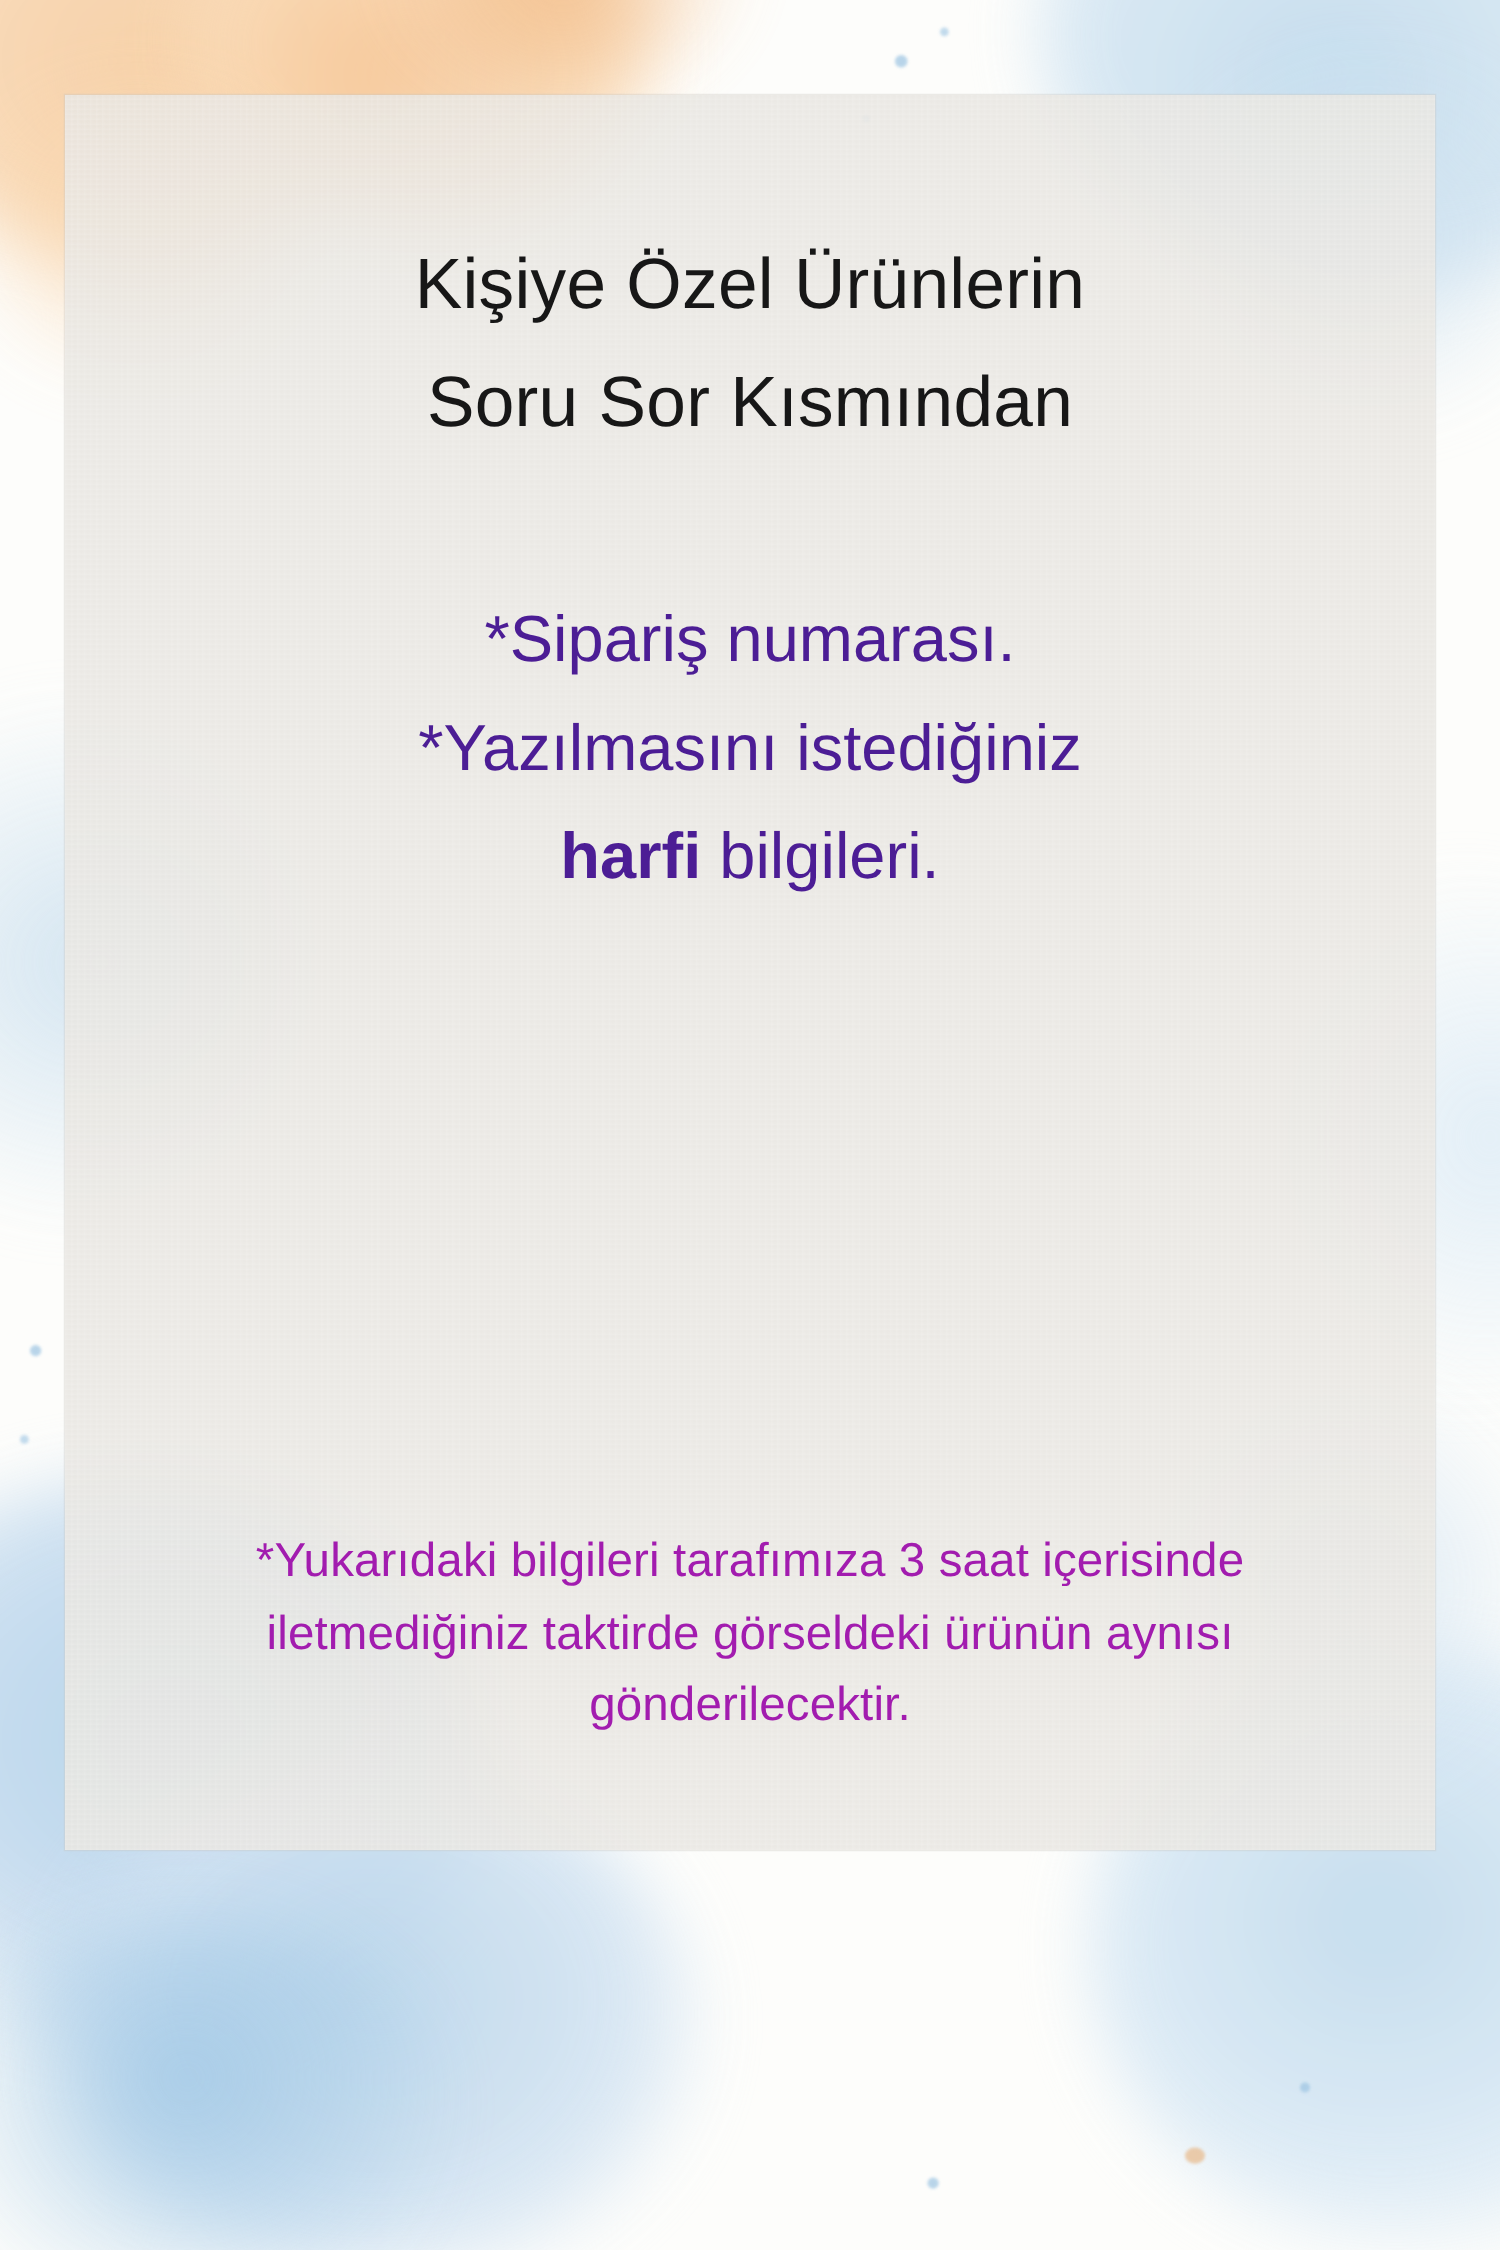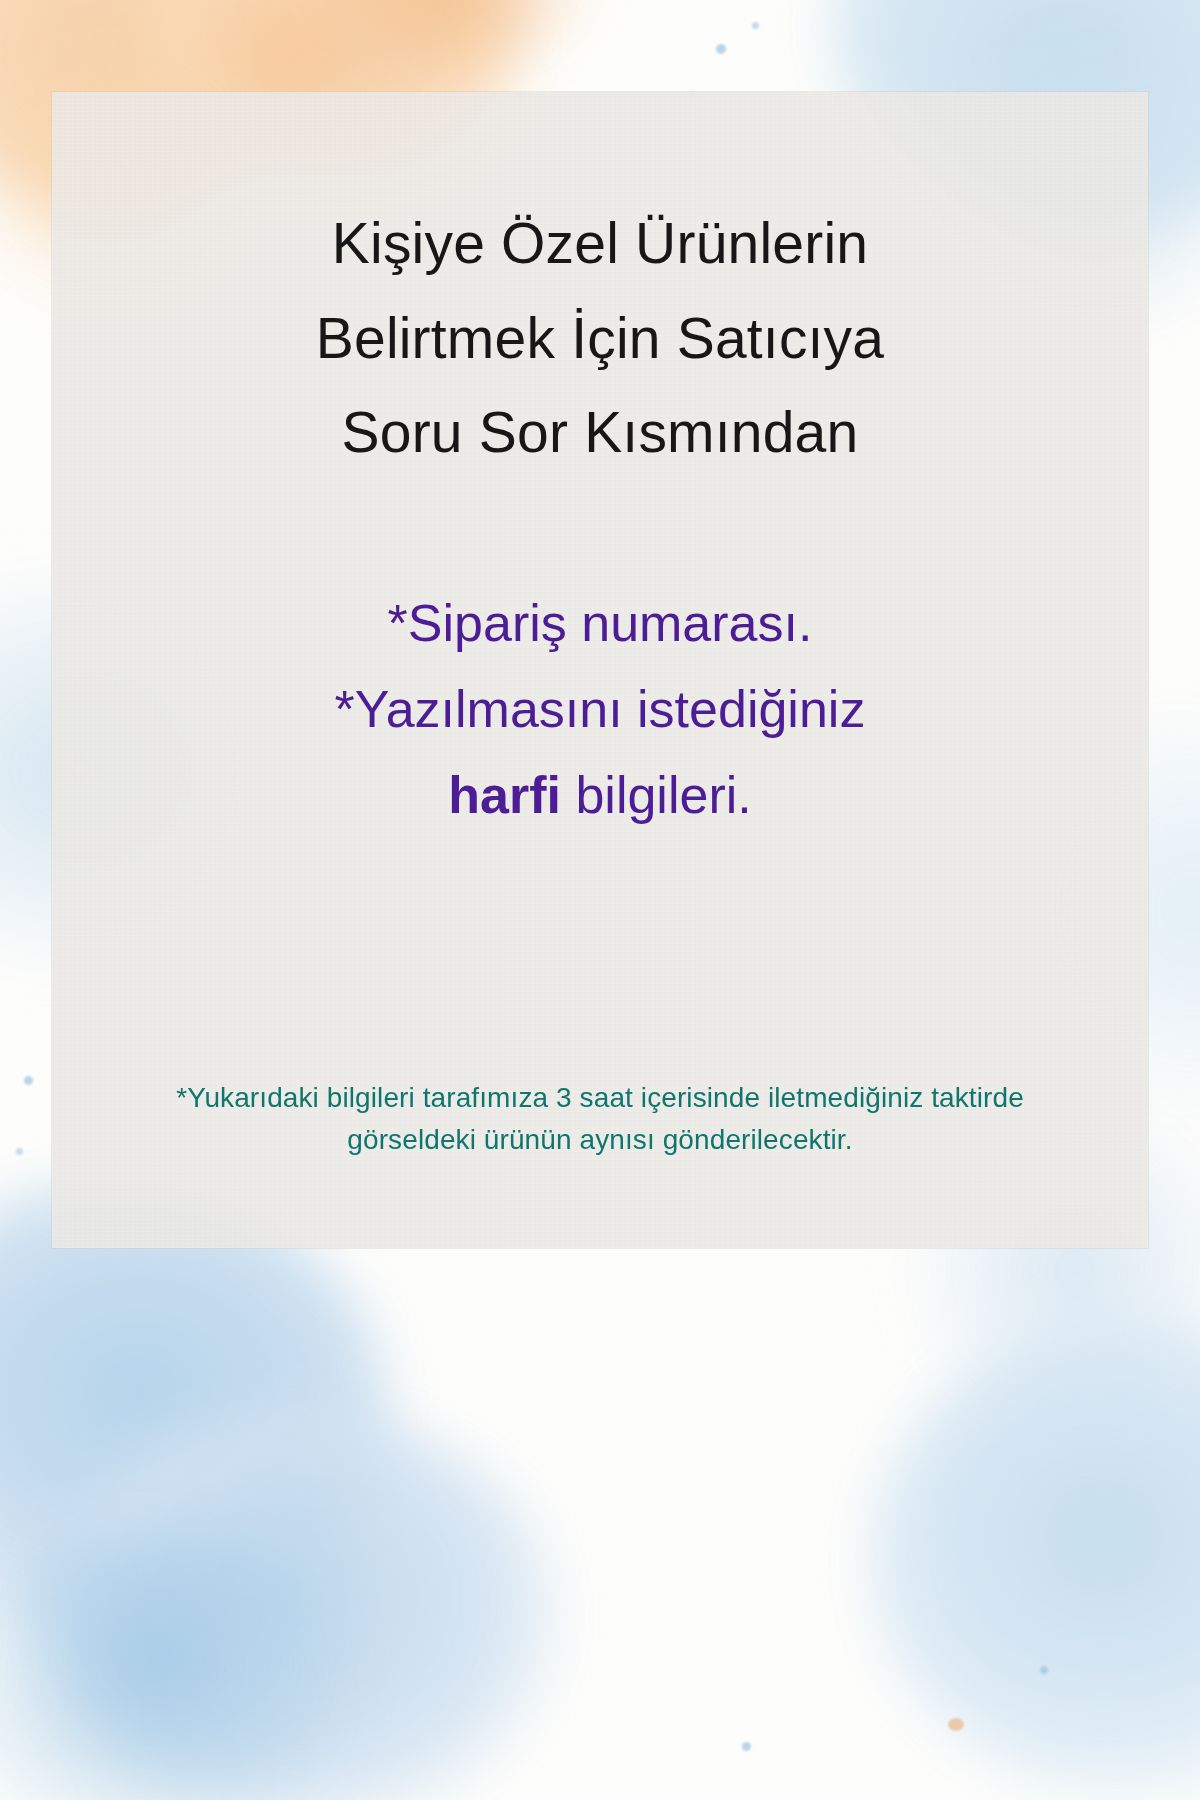--- a/index.html
+++ b/index.html
@@ -118,23 +118,23 @@
     position: absolute;
     border-radius: 50%;
     filter: blur(1.2px);
     opacity: 0.7;
   }
 
   
   .card {
     position: absolute;
     left: 52px;
-    top: 92px;
+    top: 76px;
     width: 1096px;
-    height: 1156px;
+    height: 1404px;
     background: rgba(233, 231, 226, 0.88);
     box-shadow: 0 0 0 1px rgba(200,198,192,0.35);
   }
   .card-grain {
     position: absolute;
     inset: 0;
     opacity: 0.35;
     background-image:
       repeating-linear-gradient(0deg, rgba(255,255,255,0.35) 0px, rgba(255,255,255,0) 2px, rgba(0,0,0,0.012) 3px, rgba(255,255,255,0) 4px),
       repeating-linear-gradient(90deg, rgba(255,255,255,0.28) 0px, rgba(255,255,255,0) 2px, rgba(0,0,0,0.010) 3px, rgba(255,255,255,0) 5px);
@@ -178,23 +178,23 @@
   }
   .details .bold {
     font-weight: 700;
   }
 
   .footnote {
     position: absolute;
     left: 60px;
     right: 60px;
     bottom: 86px;
-    font-size: 28px;
+    font-size: 38px;
     line-height: 1.52;
-    color: #0f766e;
+    color: #a21caf;
     letter-spacing: 0.1px;
   }
 </style>
 </head>
 <body>
 
 <div class="poster">
 
   <div class="bg-layer">
     <div class="blob blob-peach-1"></div>
@@ -222,21 +222,20 @@
     <div class="speck" style="left:16px; top:1148px; width:7px; height:7px; background:#a9cce6;"></div>
   </div>
 
   <div class="card">
     <div class="card-grain"></div>
 
     <div class="content">
 
       <div class="headline">
         <span class="line">Kişiye Özel Ürünlerin</span>
-        <span class="line">Belirtmek İçin Satıcıya</span>
         <span class="line">Soru Sor Kısmından</span>
       </div>
 
       <div class="gap"></div>
 
       <div class="details">
         <span class="line">*Sipariş numarası.</span>
         <span class="line">*Yazılmasını istediğiniz</span>
         <span class="line"><span class="bold">harfi</span><span> bilgileri.</span></span>
       </div>

